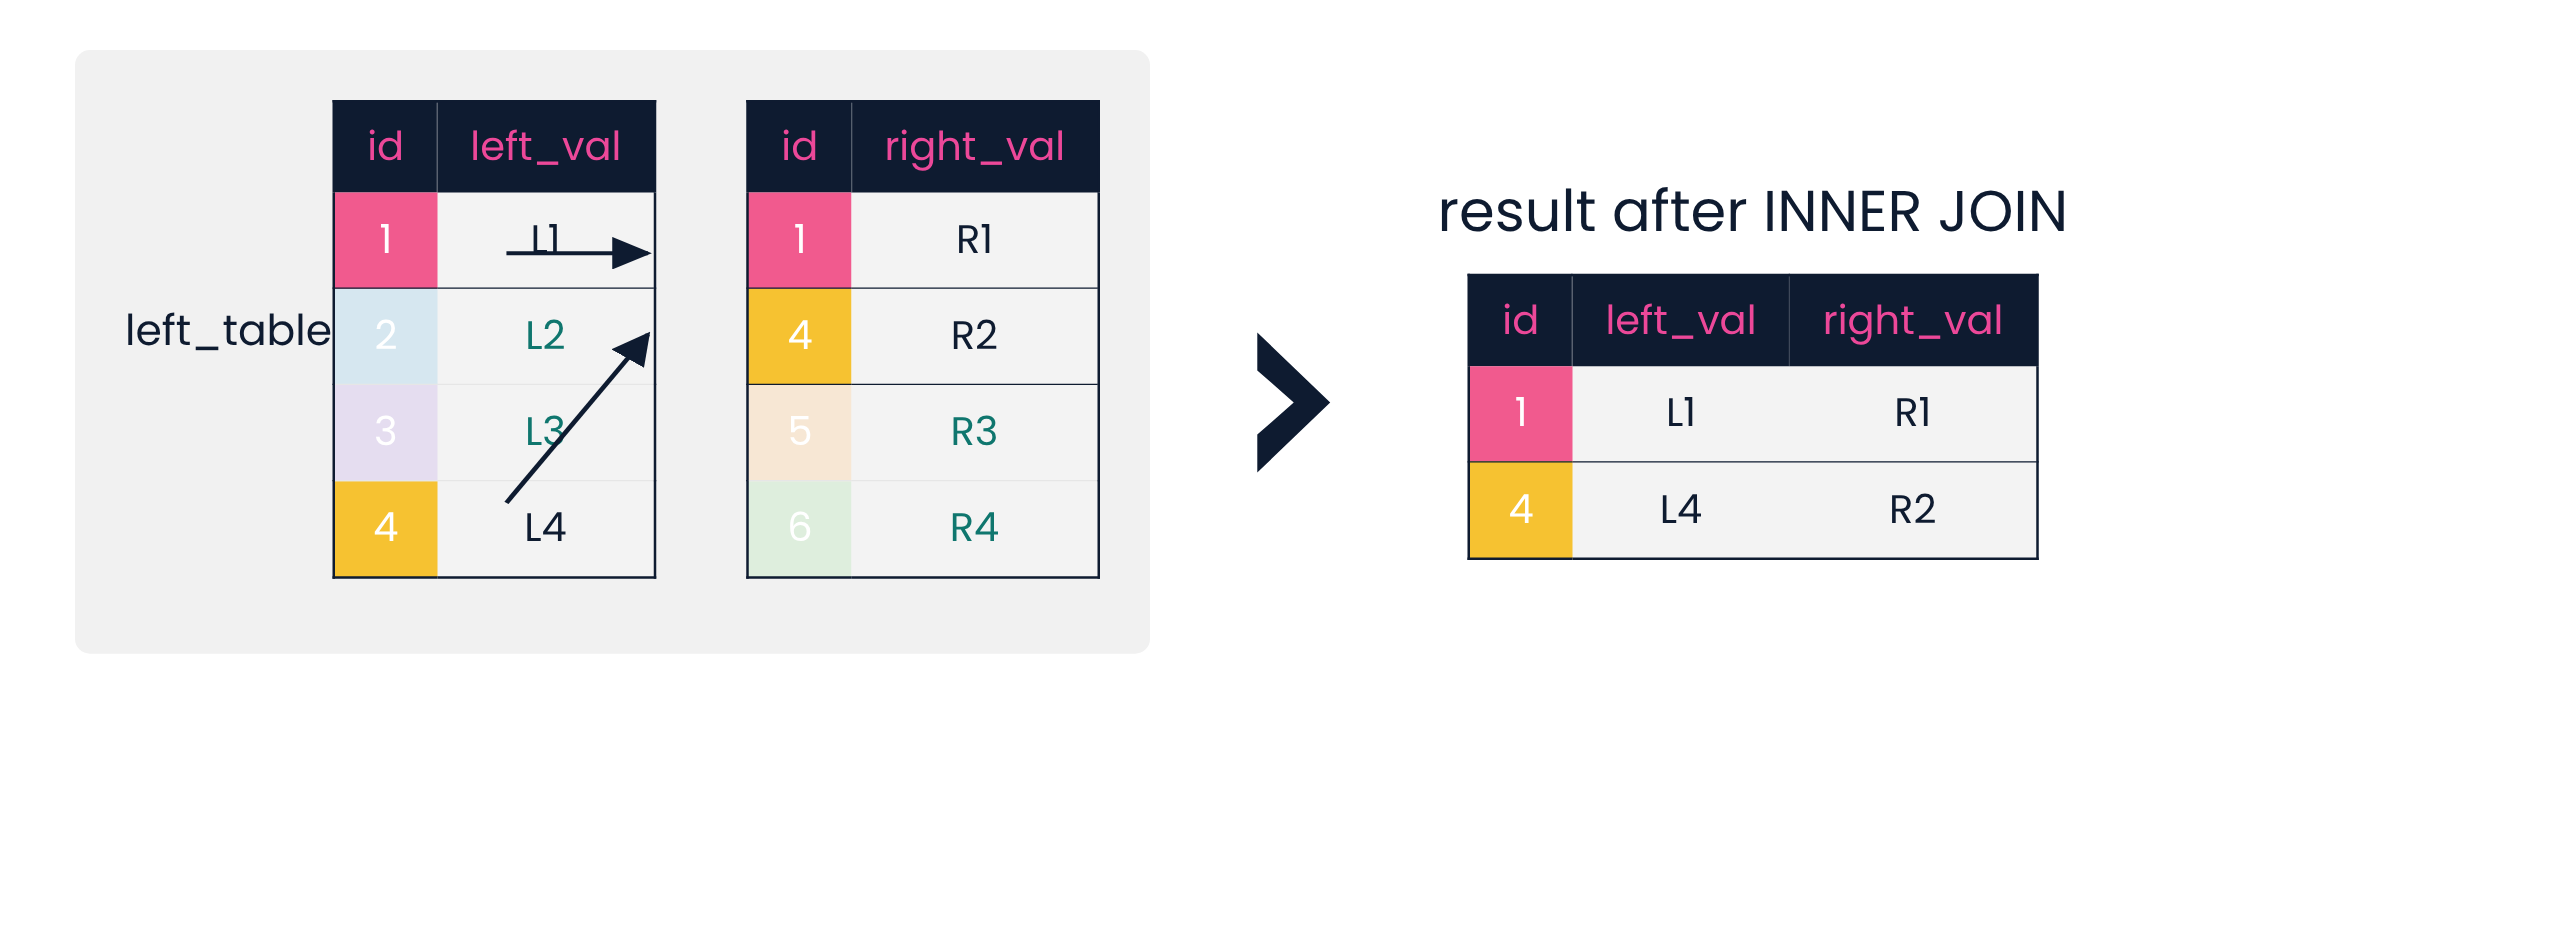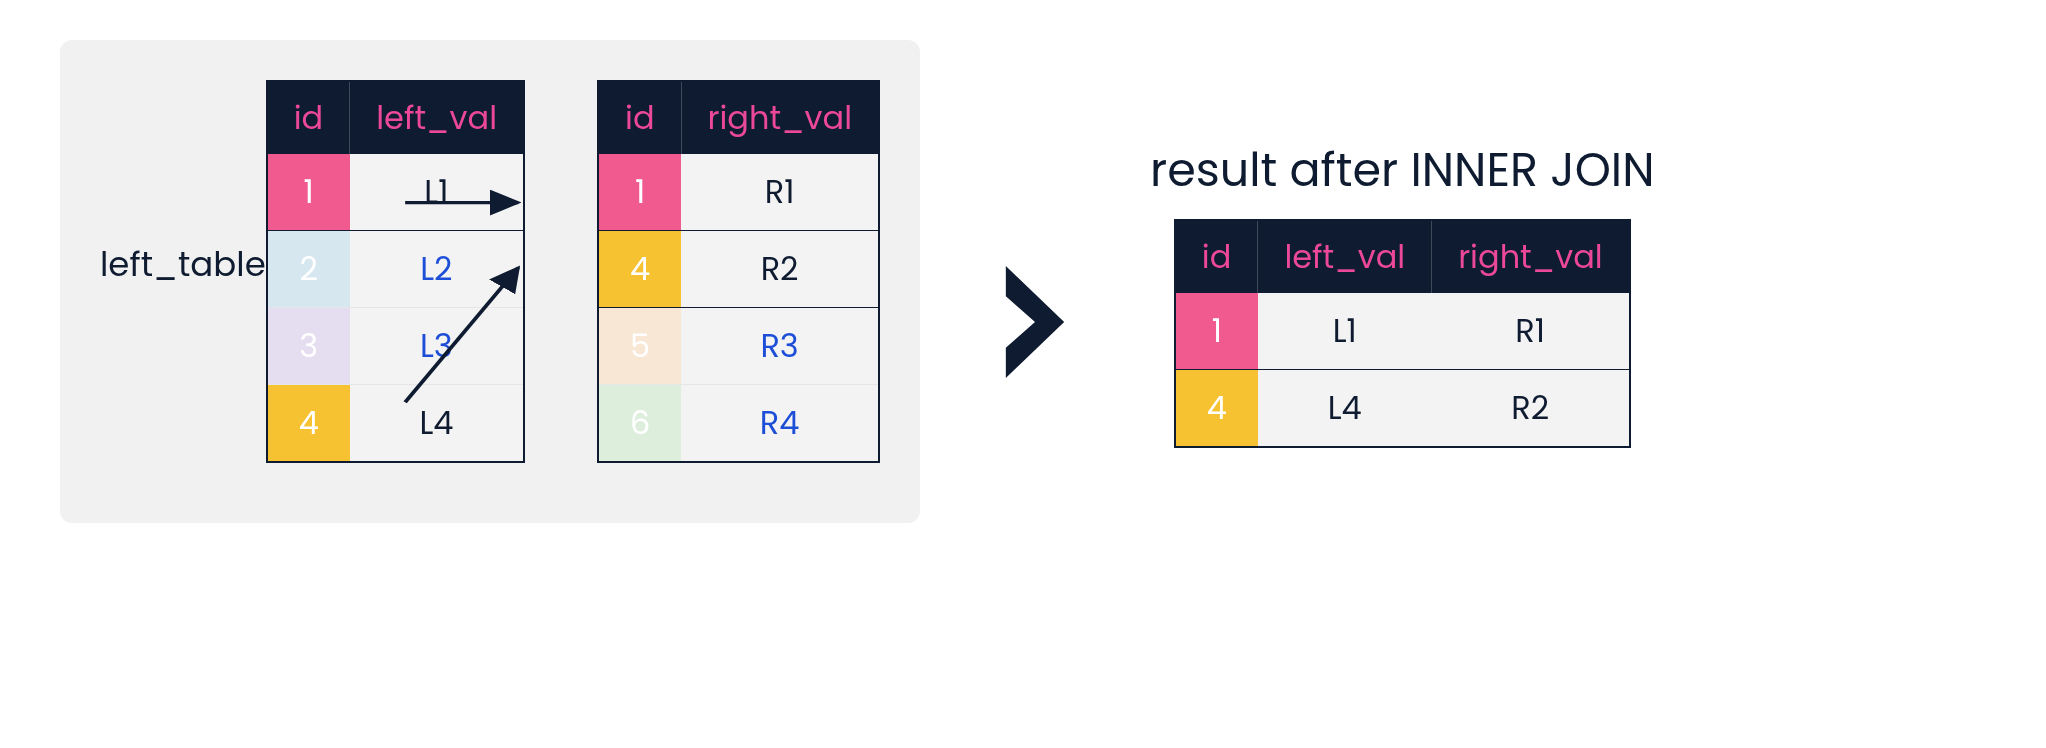--- a/index.html
+++ b/index.html
@@ -68,21 +68,21 @@
     padding:14px 26px;
   }
   table.ctable tr.row td{ border-bottom:1px solid var(--navy); }
   table.ctable tr.row:last-child td{border-bottom:none;}
   td.idcell{
     color:#fff;
     font-weight:400;
     width:58px;
     padding-left:0;padding-right:0;
   }
-  tr.ghost td{ color:#1d4ed8; border-bottom:1px solid var(--ghost) !important;}
+  tr.ghost td{ color:#0f766e; border-bottom:1px solid var(--ghost) !important;}
   tr.ghost td.idcell{ color:#fff; }
 
   
   .input-panel svg.arrows{
     position:absolute; inset:0; width:100%; height:100%; pointer-events:none;
   }
 
   .arrow-between{
     display:flex; align-items:center; justify-content:center;
     padding-top:80px;

